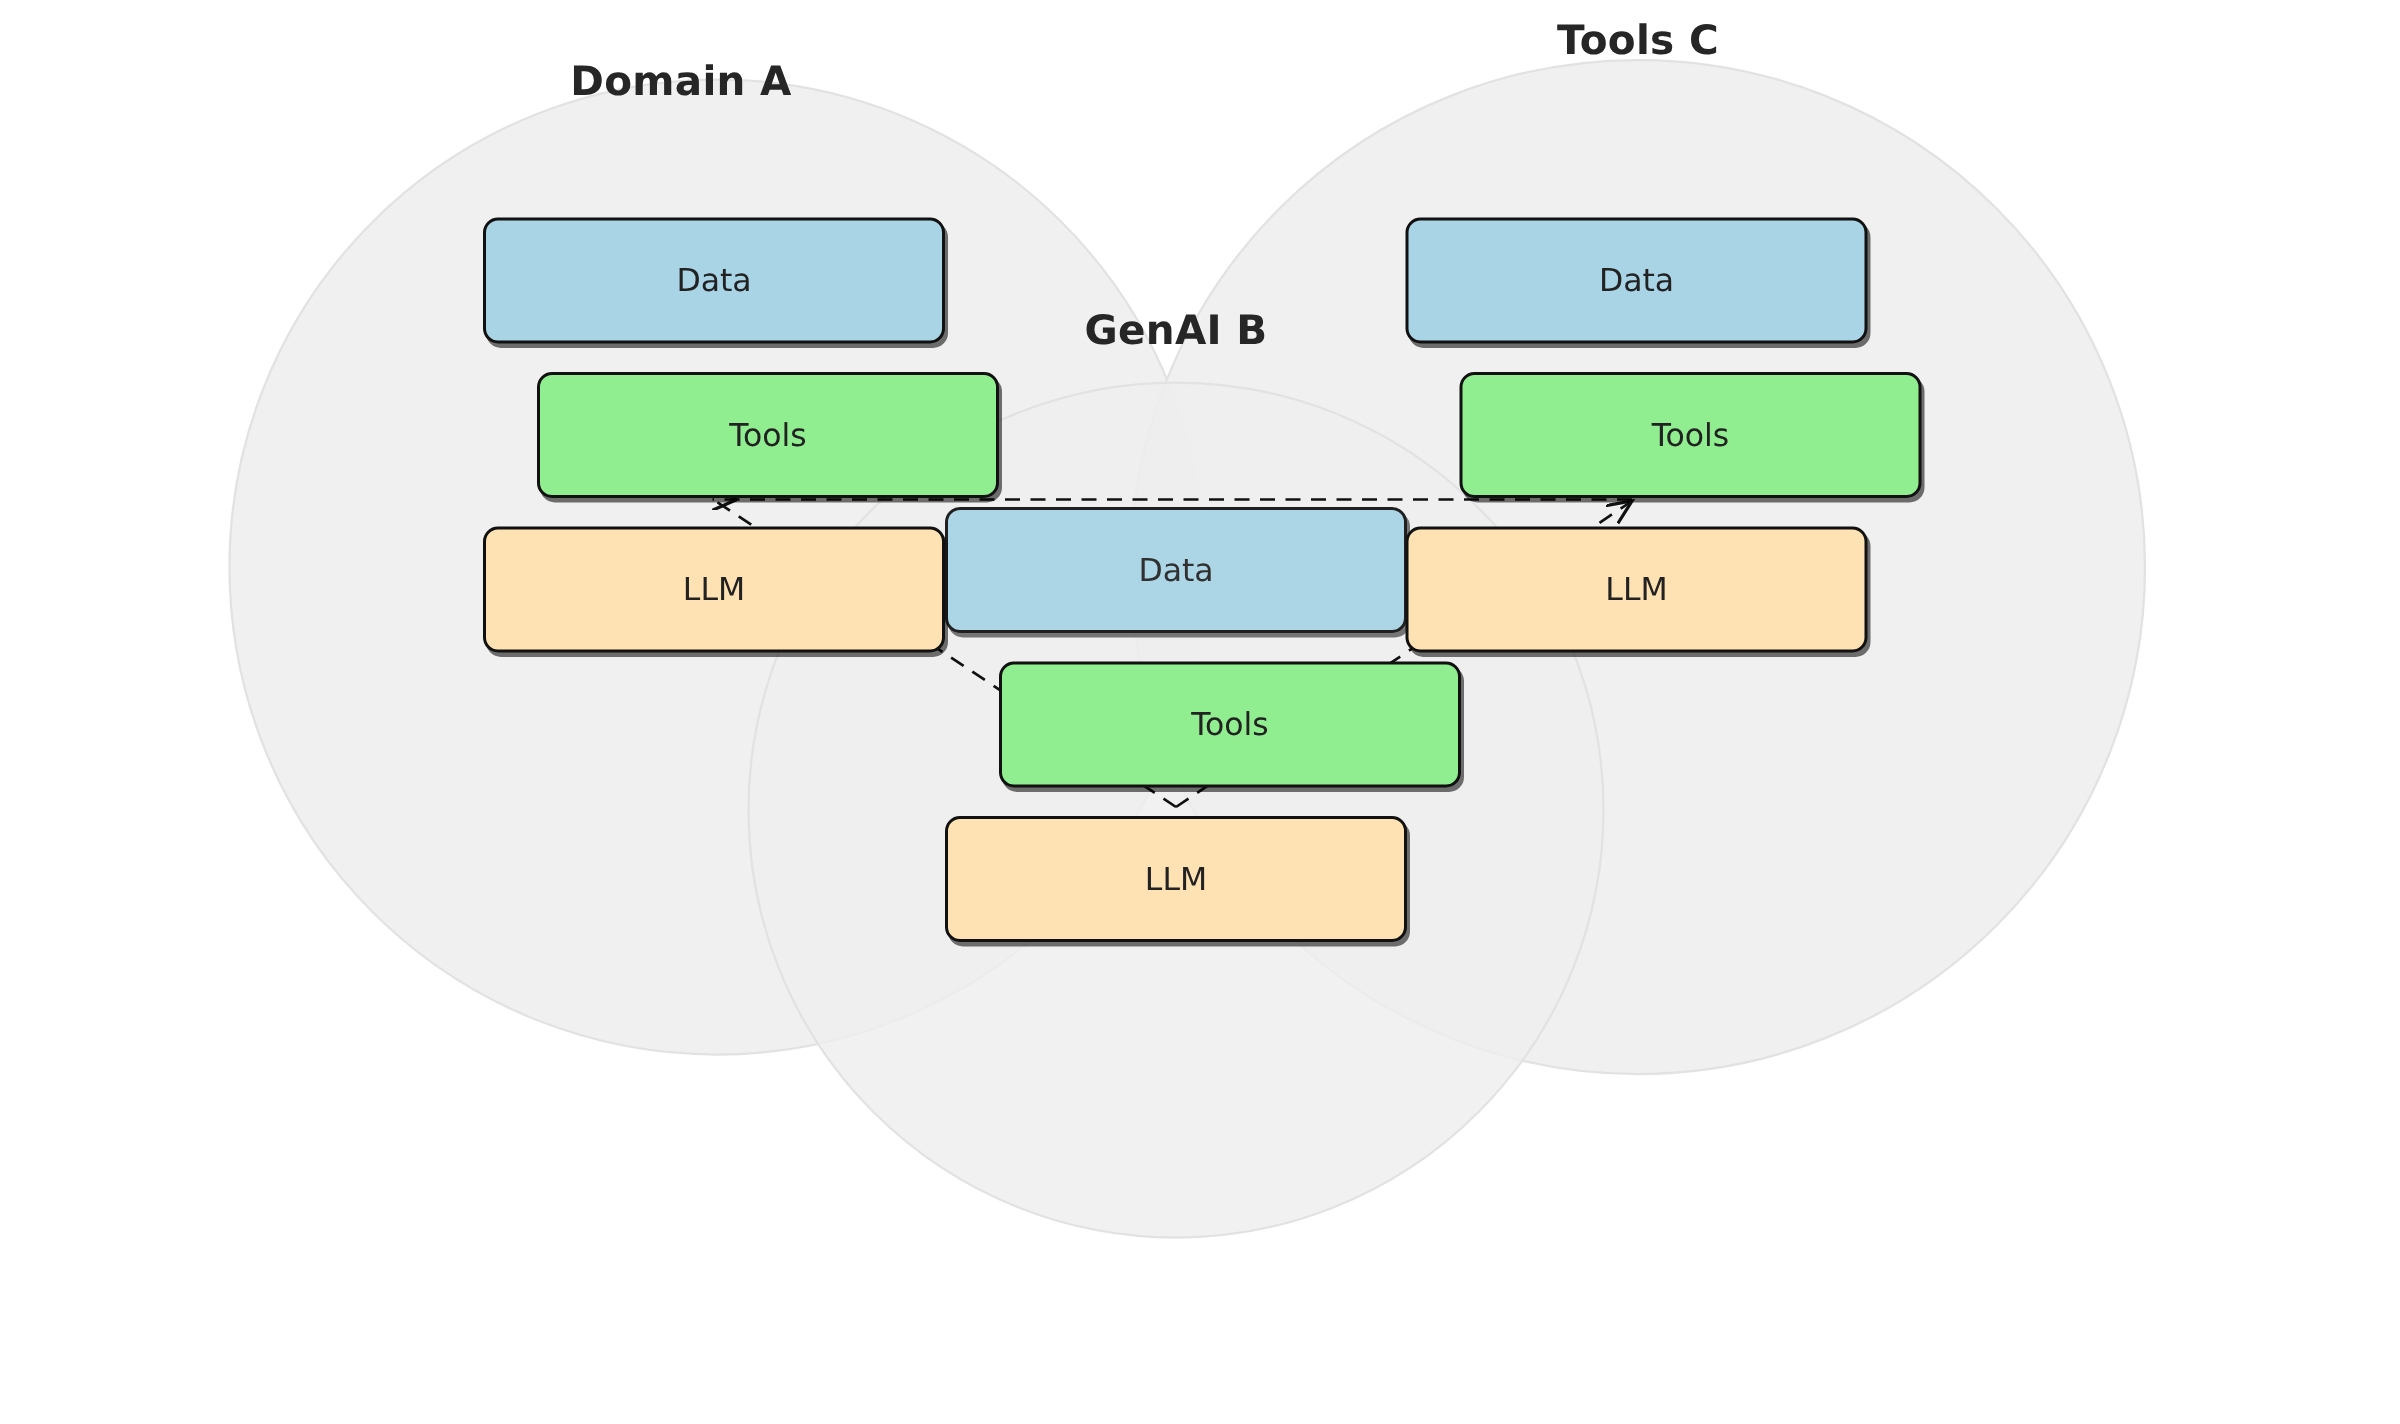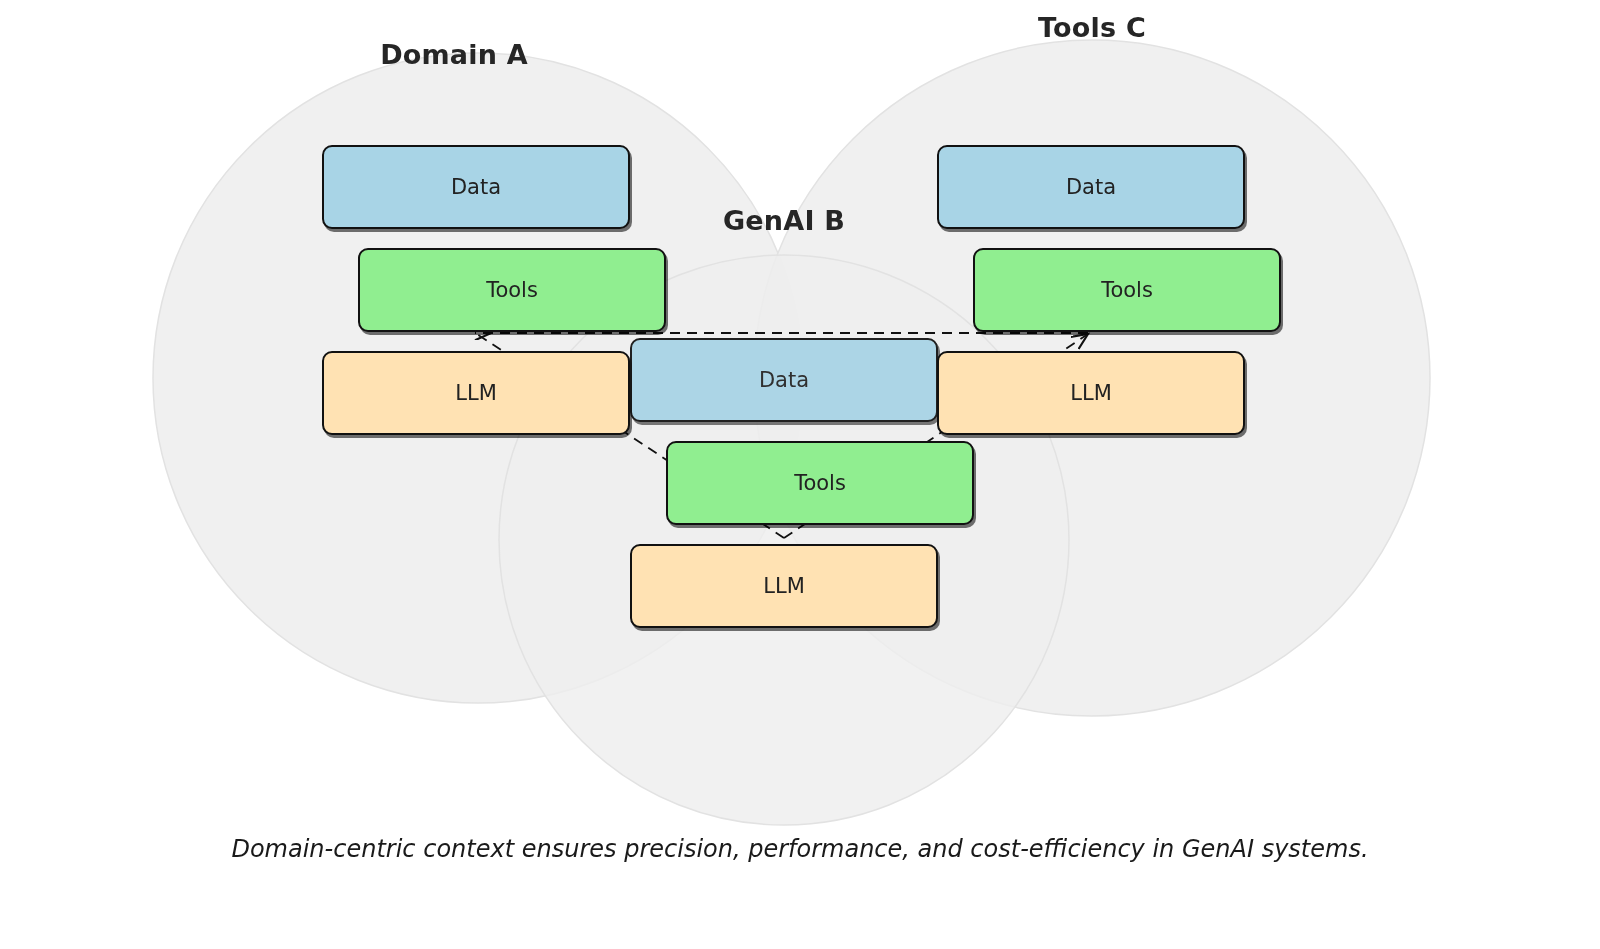--- a/index.html
+++ b/index.html
@@ -113,15 +113,14 @@
     <div class="layer-box layer-llm" style="top: 206px; background: rgb(255, 226, 179);">LLM</div>
   </div>
 
   <div class="domain-title" id="title-c" style="left:1092px; top:12px;">Tools C</div>
   <div class="stack" id="stack-c" style="left:937px; top:145px;">
     <div class="layer-box layer-data" style="top: 0px; background: rgb(168, 212, 230);">Data</div>
     <div class="layer-box layer-tools" style="top: 103px; background: rgb(144, 238, 144);">Tools</div>
     <div class="layer-box layer-llm" style="top: 206px; background: rgb(255, 226, 179);">LLM</div>
   </div>
 
-  <div class="caption" style="top:835px;">Domain-centric context ensures precision, performance, and cost-efficiency in GenAI systems.</div>
 
 </div>
 
 </body></html>

